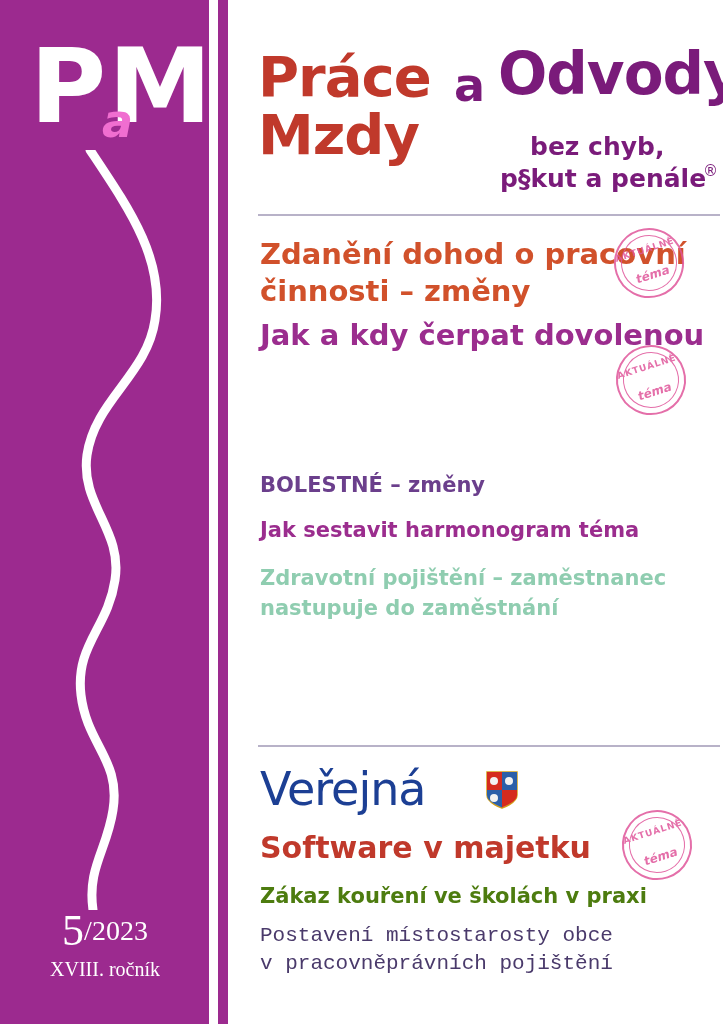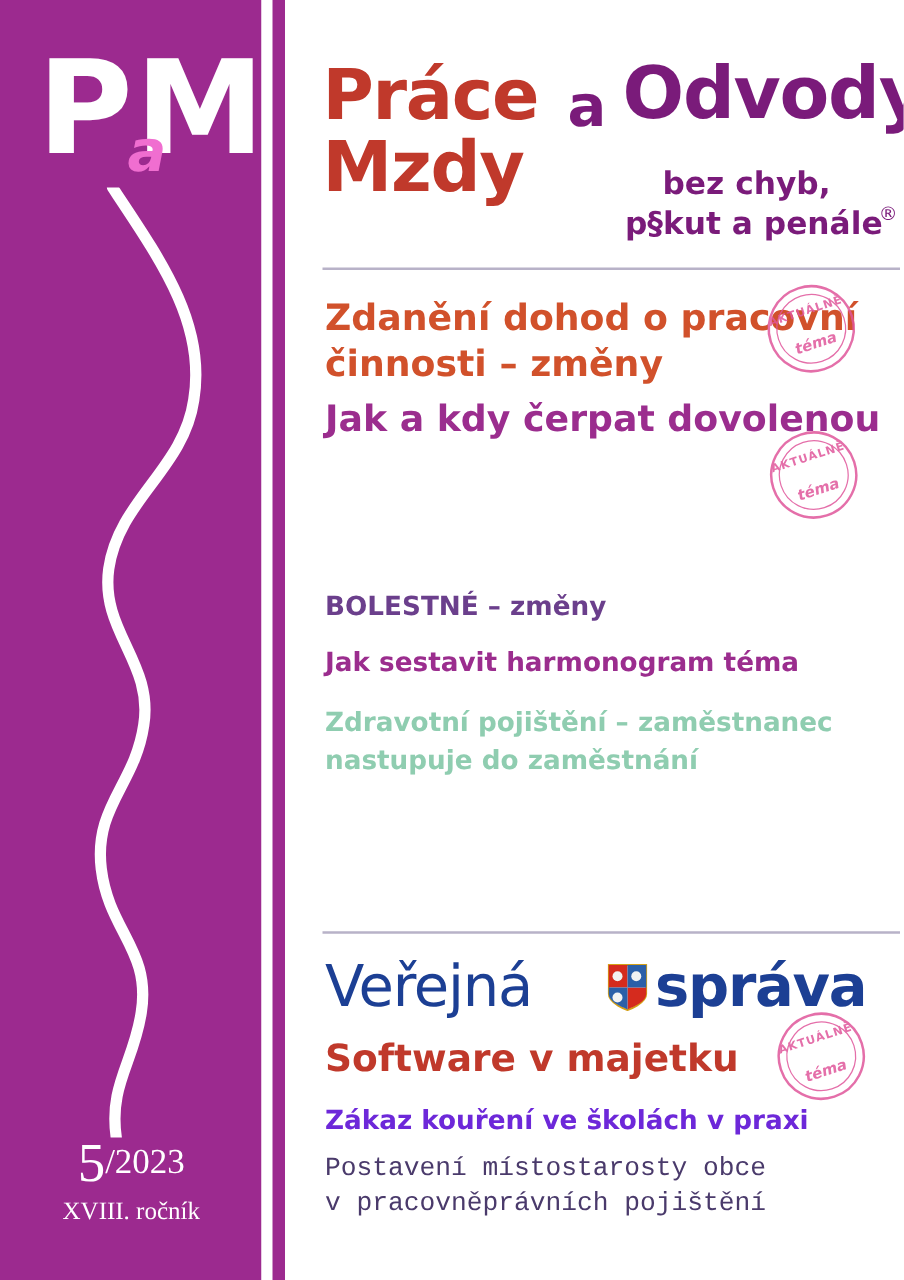--- a/index.html
+++ b/index.html
@@ -291,21 +291,21 @@
     font-family: "DejaVu Sans", sans-serif;
     font-weight: bold;
     font-size: 30px;
     color: #c0392b;
     line-height: 1.2;
   }
   .bb-2 {
     font-family: "DejaVu Sans", sans-serif;
     font-weight: bold;
     font-size: 21px;
-    color: #6d28d9;
+    color: #4d7c0f;
     margin-top: 17px;
     line-height: 1.3;
   }
   .bb-3 {
     font-family: Liberation Mono, monospace;
     font-size: 21px;
     color: #4a3a6b;
     margin-top: 12px;
     line-height: 1.34;
   }
@@ -421,21 +421,20 @@
       <svg class="crest" viewBox="0 0 32 38">
         <path d="M1 1 H31 V24 C31 32, 16 37, 16 37 C16 37, 1 32, 1 24 Z" fill="#ffffff" stroke="#d4a017" stroke-width="1.5"></path>
         <path d="M1 1 H16 V19 H1 Z" fill="#d52b1e"></path>
         <path d="M16 19 H31 V24 C31 30, 22 34, 16 36.5 Z" fill="#d52b1e"></path>
         <path d="M16 1 H31 V19 H16 Z" fill="#2b5fa8"></path>
         <path d="M1 19 H16 V36.5 C10 34, 1 30, 1 24 Z" fill="#2b5fa8"></path>
         <circle cx="8" cy="10" r="4" fill="#f2f2f2"></circle>
         <circle cx="23" cy="10" r="4" fill="#f2f2f2"></circle>
         <circle cx="8" cy="27" r="4" fill="#f2f2f2"></circle>
       </svg>
-      <span class="vs-right">správa</span>
     </div>
 
     <div class="bottom-block">
       <div class="bb-1">Software v majetku</div>
       <div class="bb-2">Zákaz kouření ve školách v praxi</div>
       <div class="bb-3">
         <div>Postavení místostarosty obce</div>
         <div>v pracovněprávních pojištění</div>
       </div>
     </div>

